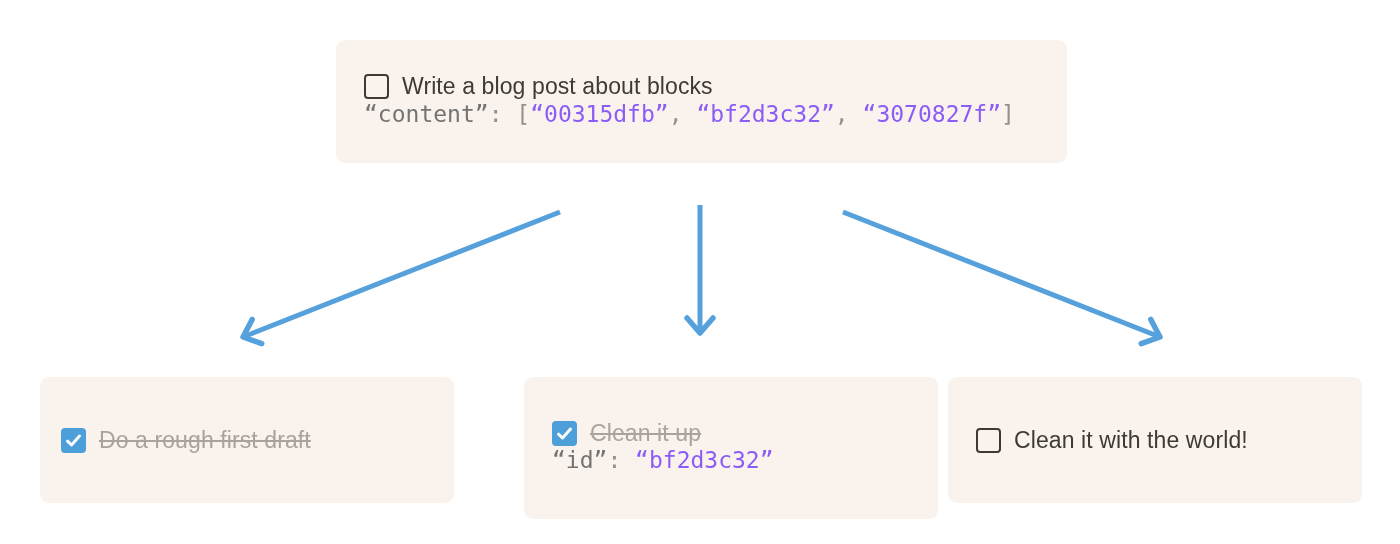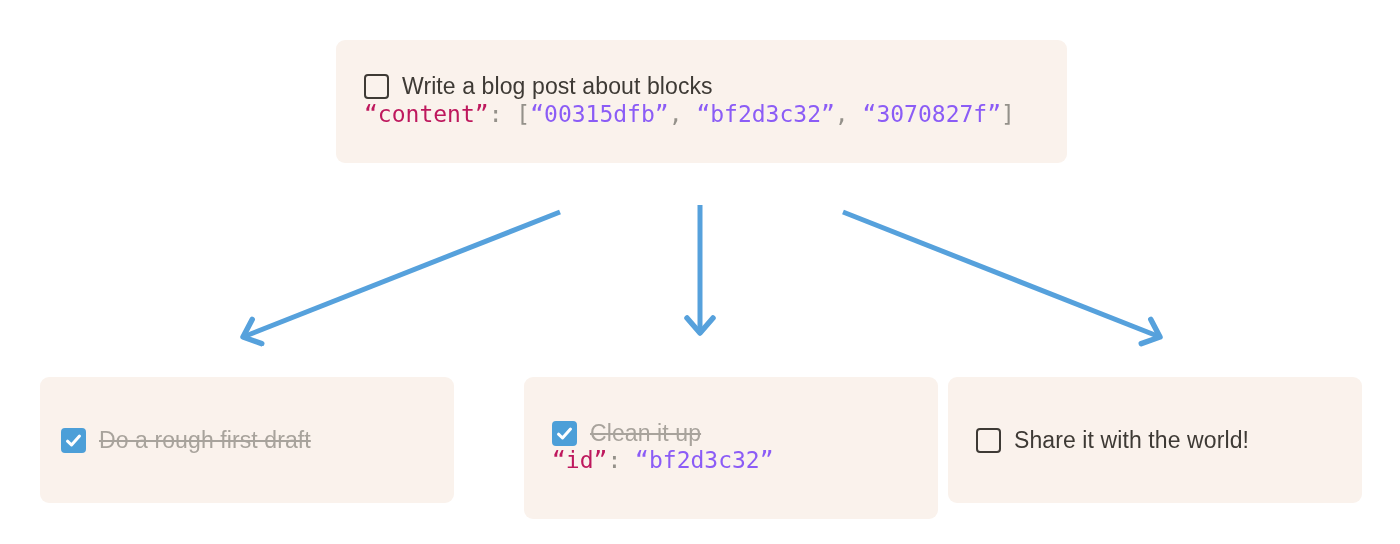--- a/index.html
+++ b/index.html
@@ -54,21 +54,21 @@
     text-decoration: line-through;
     text-decoration-thickness: 2px;
   }
 
   .code {
     font-family: "DejaVu Sans Mono", "Liberation Mono", monospace;
     font-size: 23px;
     line-height: 1.3;
     white-space: pre;
   }
-  .code .k { color: #be185d; }
+  .code .k { color: #737373; }
   .code .s { color: #8b5cf6; }
   .code .p { color: #94918A; }
 
   .arrows {
     position: absolute;
     left: 0; top: 0;
     width: 1400px; height: 544px;
     pointer-events: none;
   }
 </style>
@@ -127,17 +127,17 @@
     <div class="code"><span class="k">“id”</span><span class="p">: </span><span class="s">“bf2d3c32”</span></div>
   </section>
 
   <section class="card card-child-2">
     <div class="todo-row">
       <button class="checkbox">
         <span>
           
         </span>
       </button>
-      <span class="todo-title">Share it with the world!</span>
+      <span class="todo-title">Clean it with the world!</span>
     </div>
   </section>
 
 </div>
 
 </body></html>

